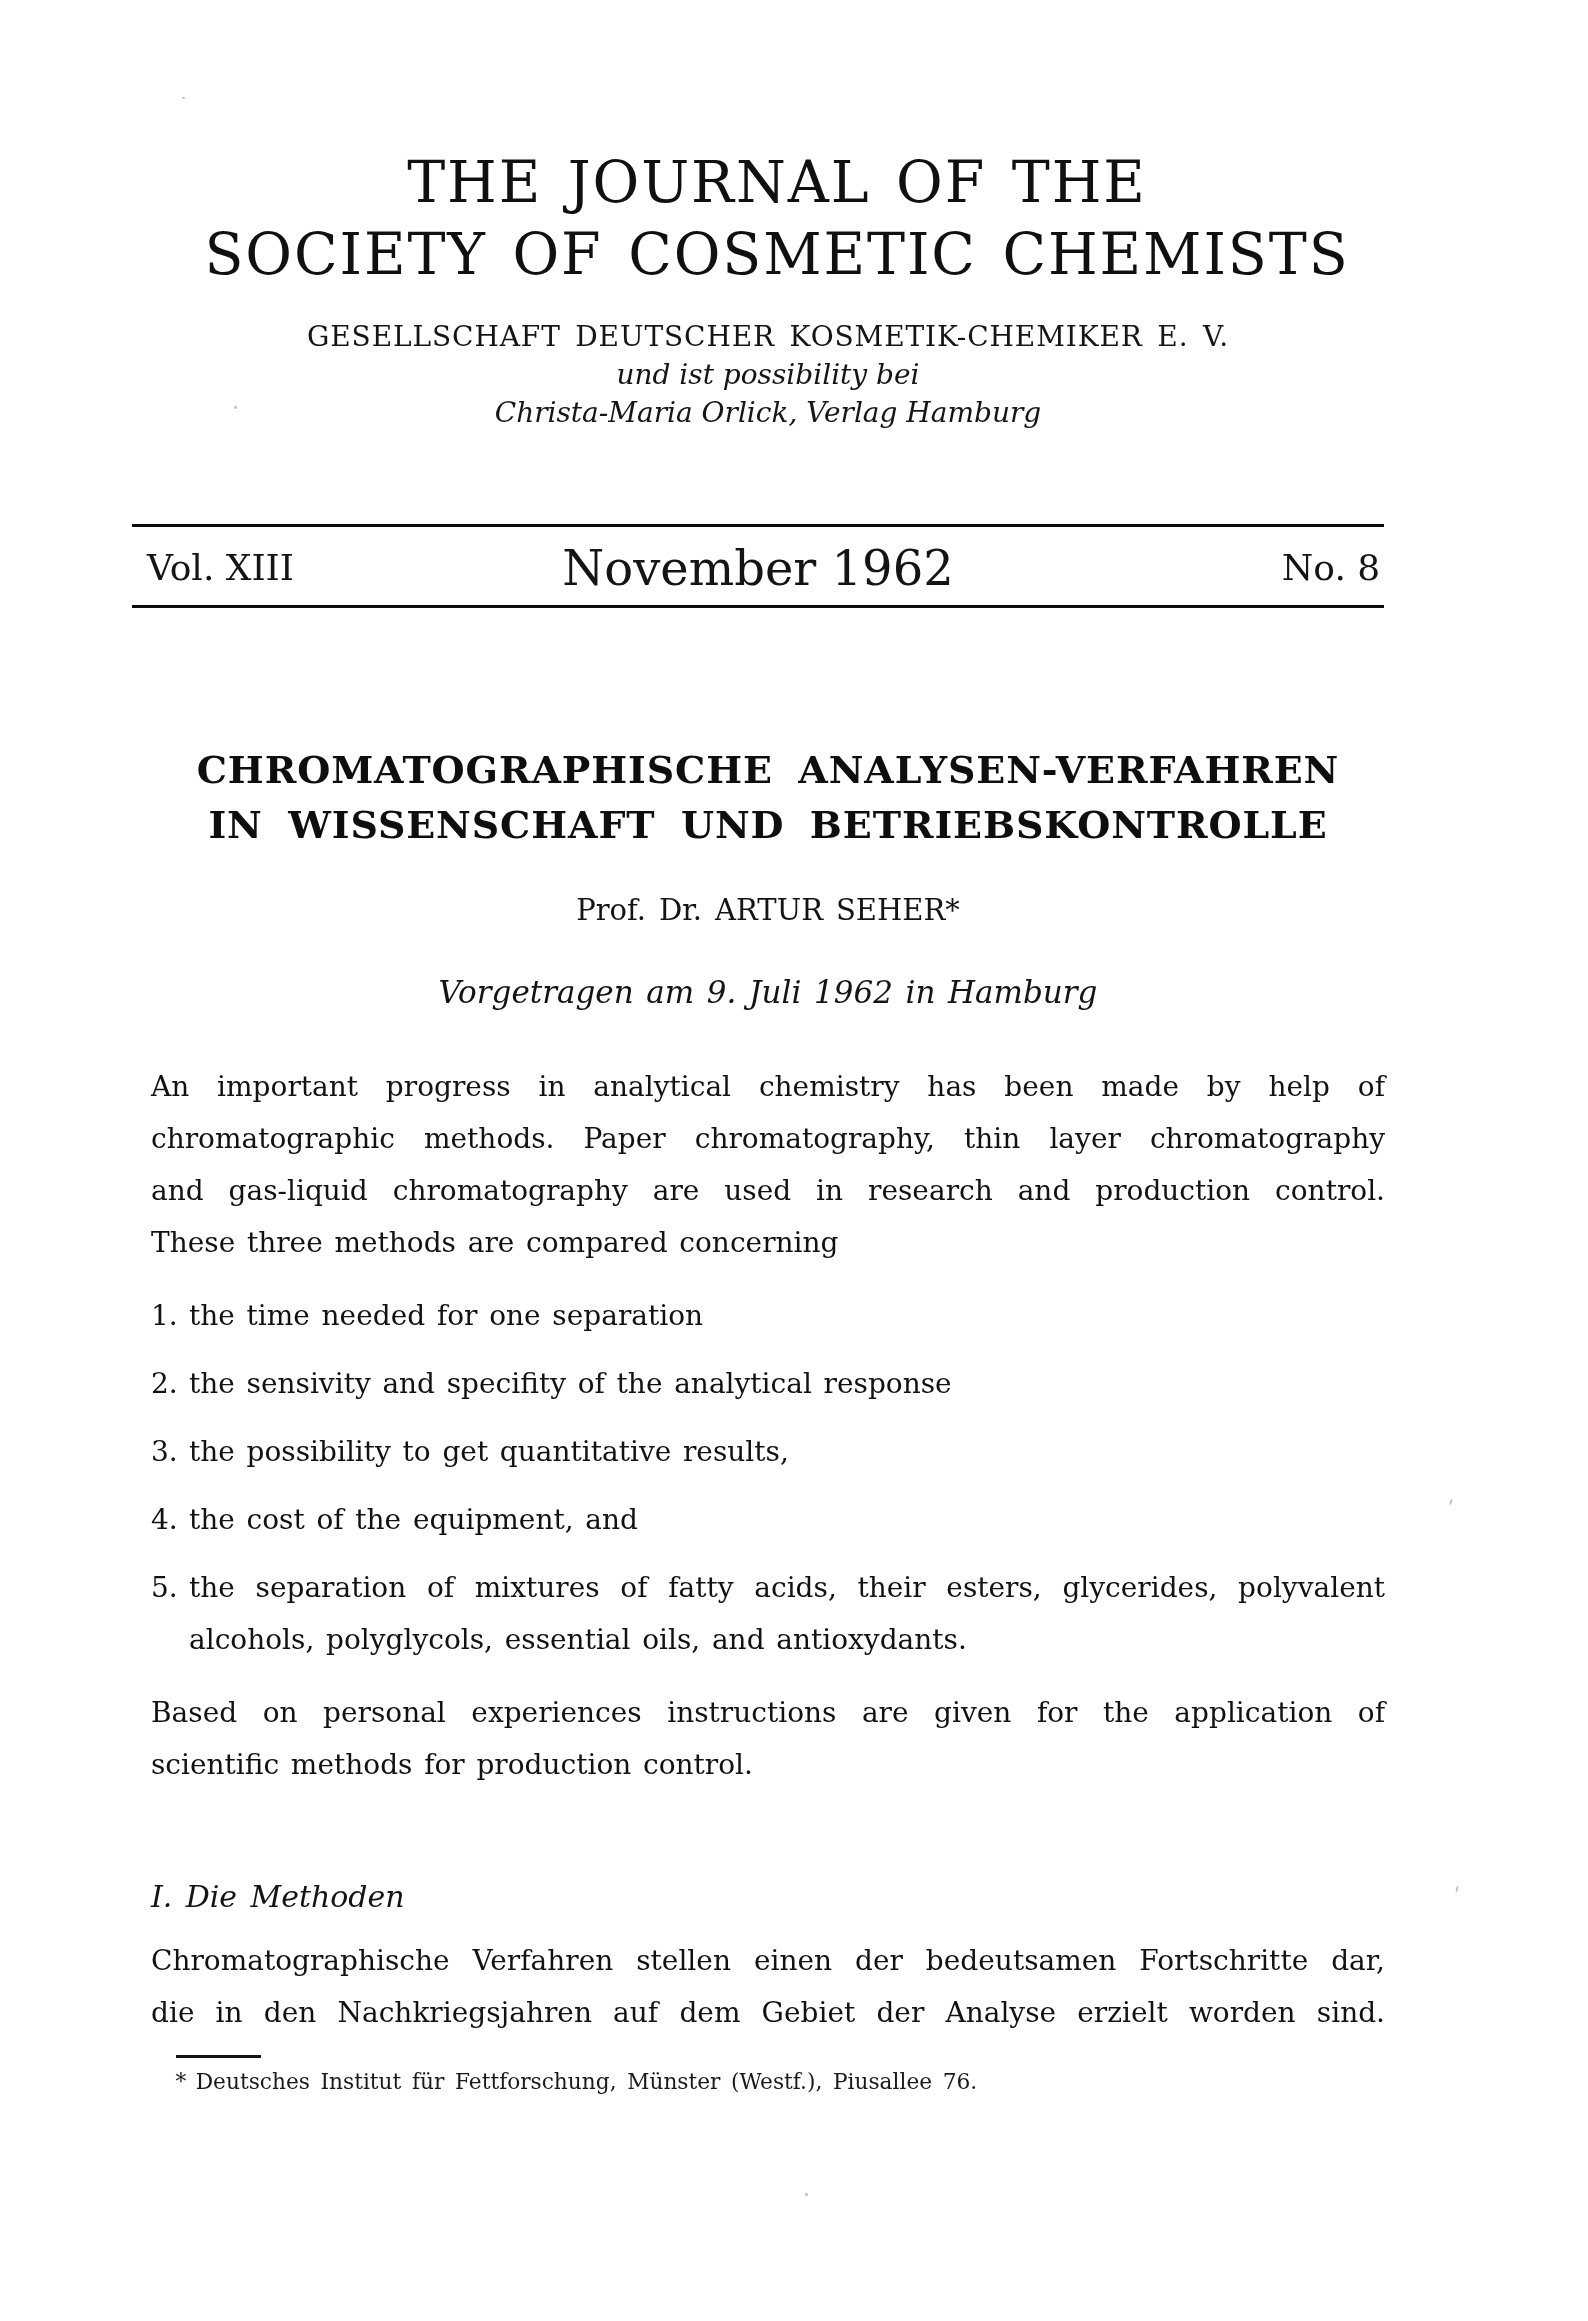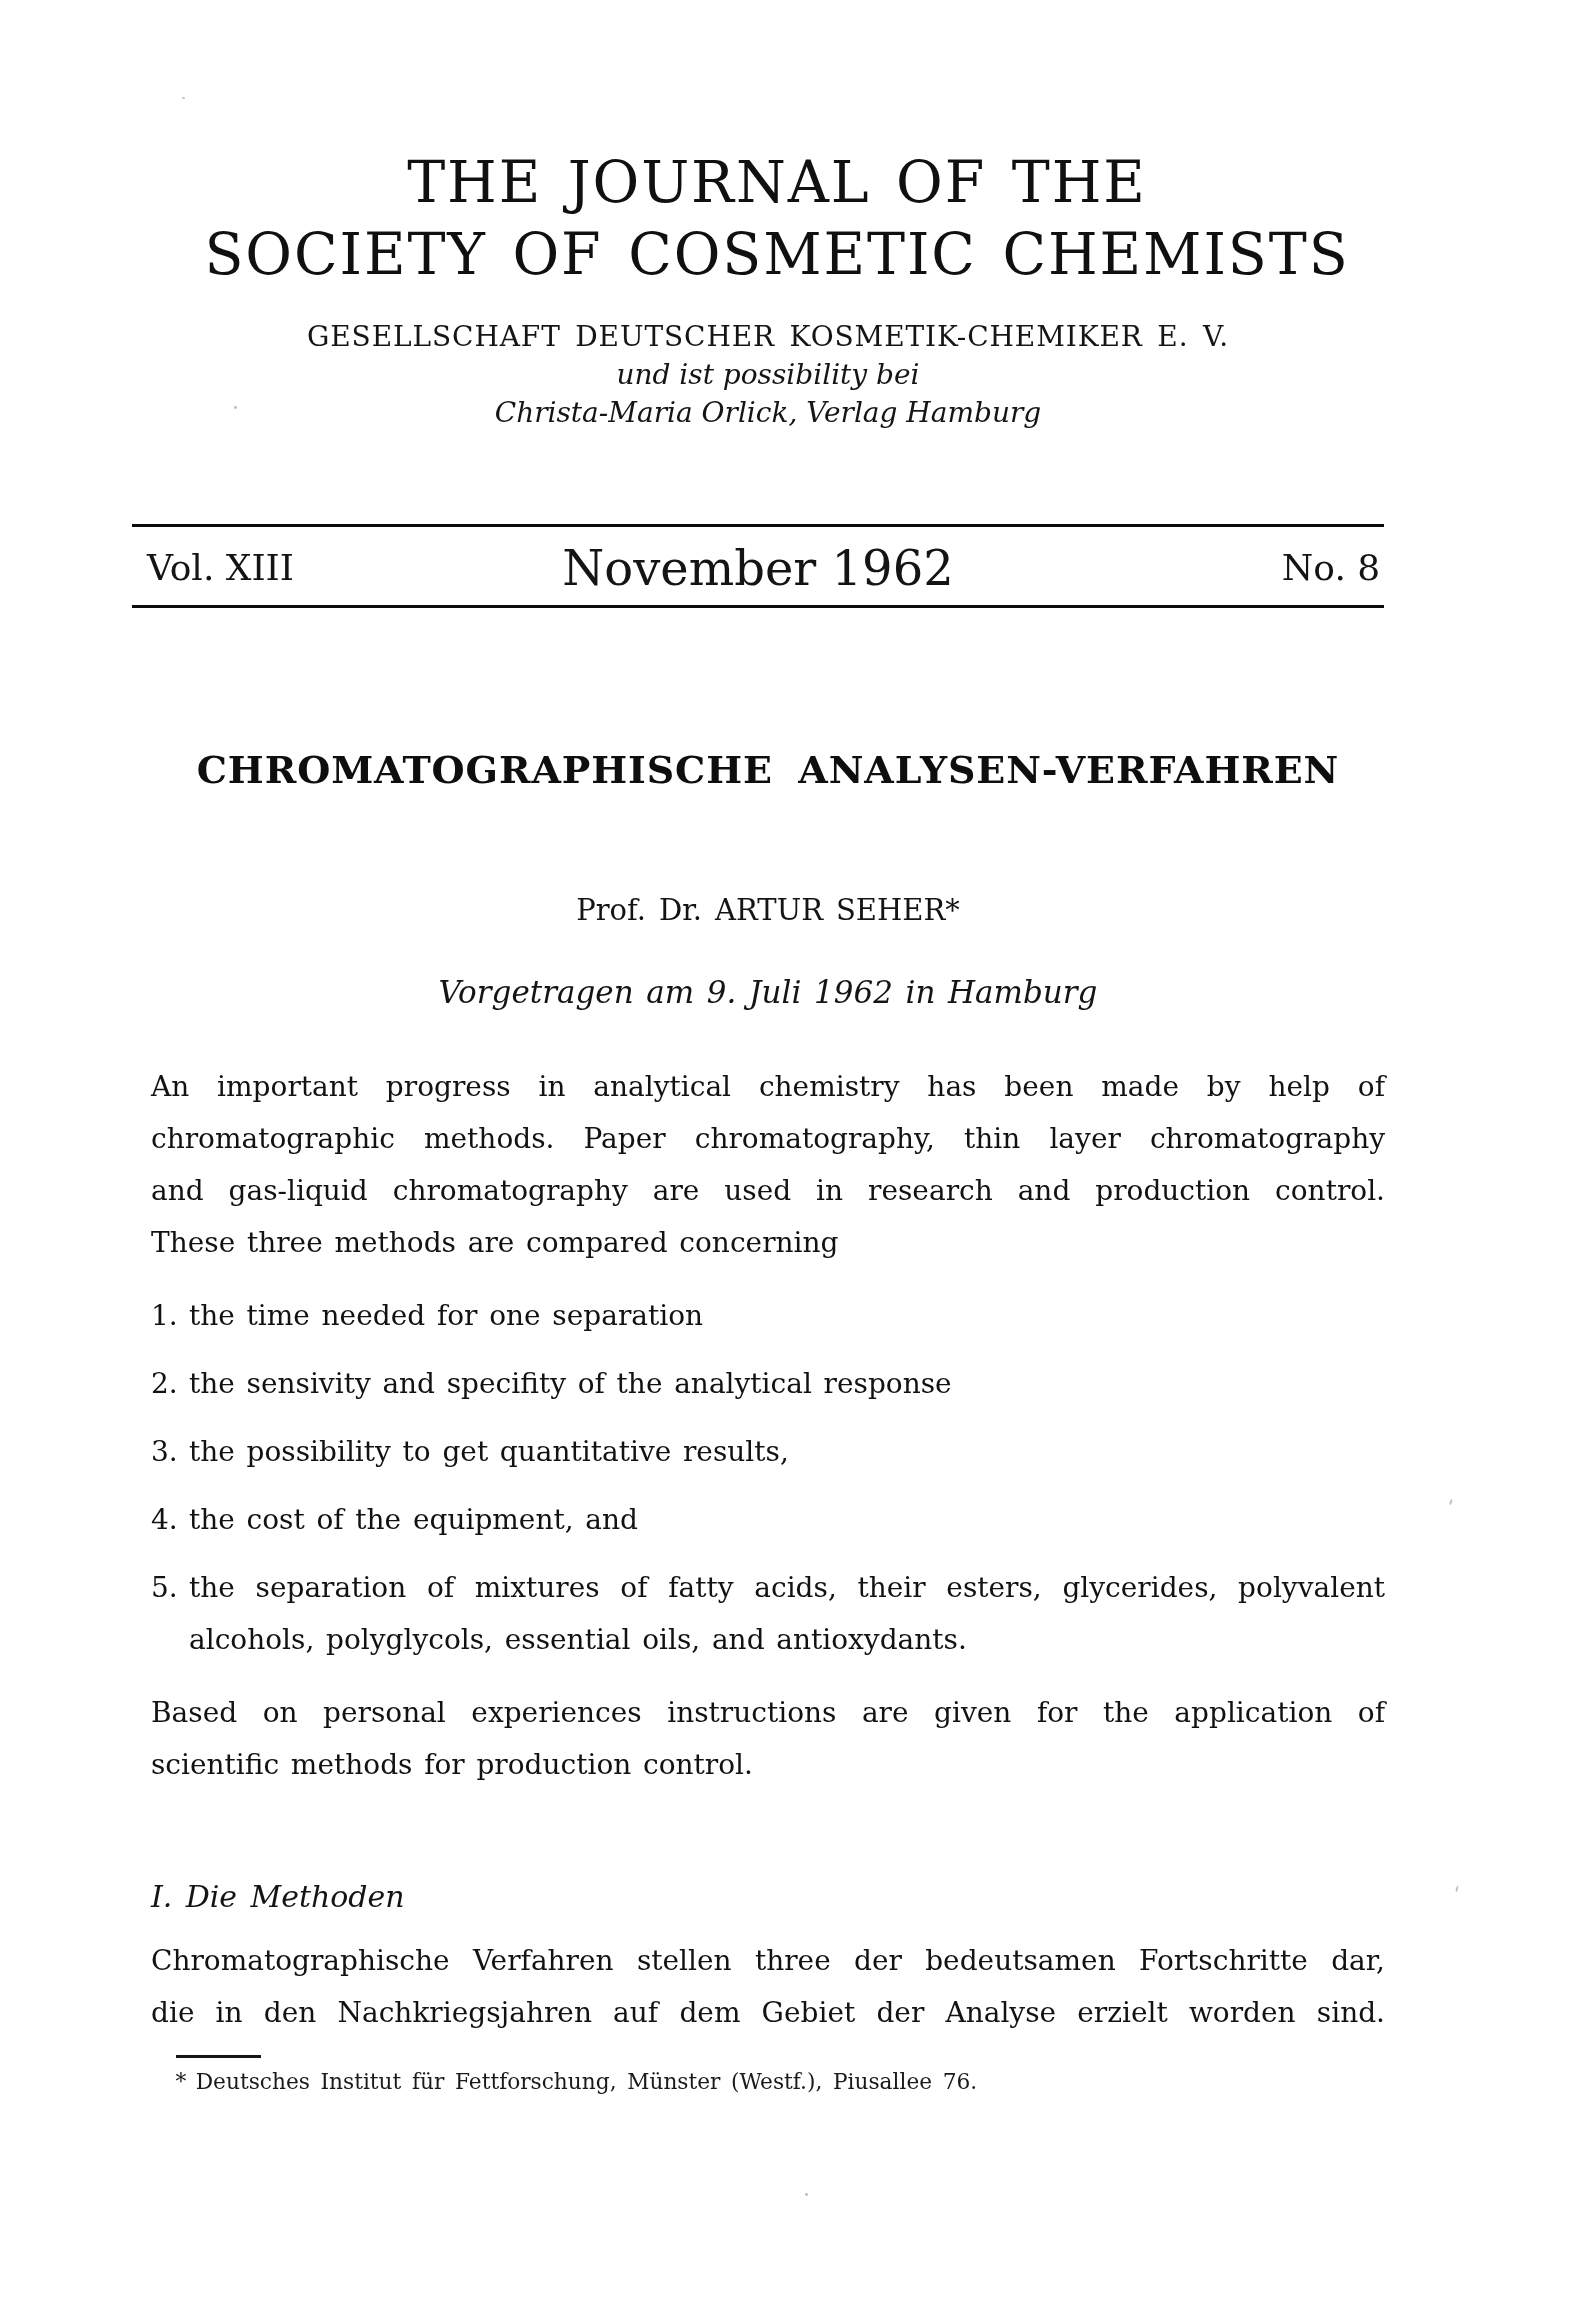--- a/index.html
+++ b/index.html
@@ -195,20 +195,21 @@
   </div>
 
   <div class="issue-bar">
     <span class="vol">Vol. XIII</span>
     <span class="date">November 1962</span>
     <span class="num">No. 8</span>
   </div>
 
   <h2 class="article-title">
     <span class="t-line">CHROMATOGRAPHISCHE ANALYSEN-VERFAHREN</span>
+    <span class="t-line">IN WISSENSCHAFT UND BETRIEBSKONTROLLE</span>
   </h2>
 
   <div class="author">Prof. Dr. ARTUR SEHER*</div>
   <div class="lecture">Vorgetragen am 9. Juli 1962 in Hamburg</div>
 
   <div class="para para1 bodytext">
     <div class="jl">An important progress in analytical chemistry has been made by help of</div>
     <div class="jl">chromatographic methods. Paper chromatography, thin layer chromatography</div>
     <div class="jl">and gas-liquid chromatography are used in research and production control.</div>
     <div class="nl">These three methods are compared concerning</div>
@@ -241,21 +242,21 @@
   </div>
 
   <div class="para para2 bodytext">
     <div class="jl">Based on personal experiences instructions are given for the application of</div>
     <div class="nl">scientific methods for production control.</div>
   </div>
 
   <h3 class="sec-heading">I. Die Methoden</h3>
 
   <div class="para para3 bodytext">
-    <div class="jl">Chromatographische Verfahren stellen three der bedeutsamen Fortschritte dar,</div>
+    <div class="jl">Chromatographische Verfahren stellen einen der bedeutsamen Fortschritte dar,</div>
     <div class="jl">die in den Nachkriegsjahren auf dem Gebiet der Analyse erzielt worden sind.</div>
   </div>
 
   <div class="footnote-rule"></div>
   <div class="footnote">
     <span class="fn-marker">*</span><span>Deutsches Institut für Fettforschung, Münster (Westf.), Piusallee 76.</span>
   </div>
 
 </div>
 

